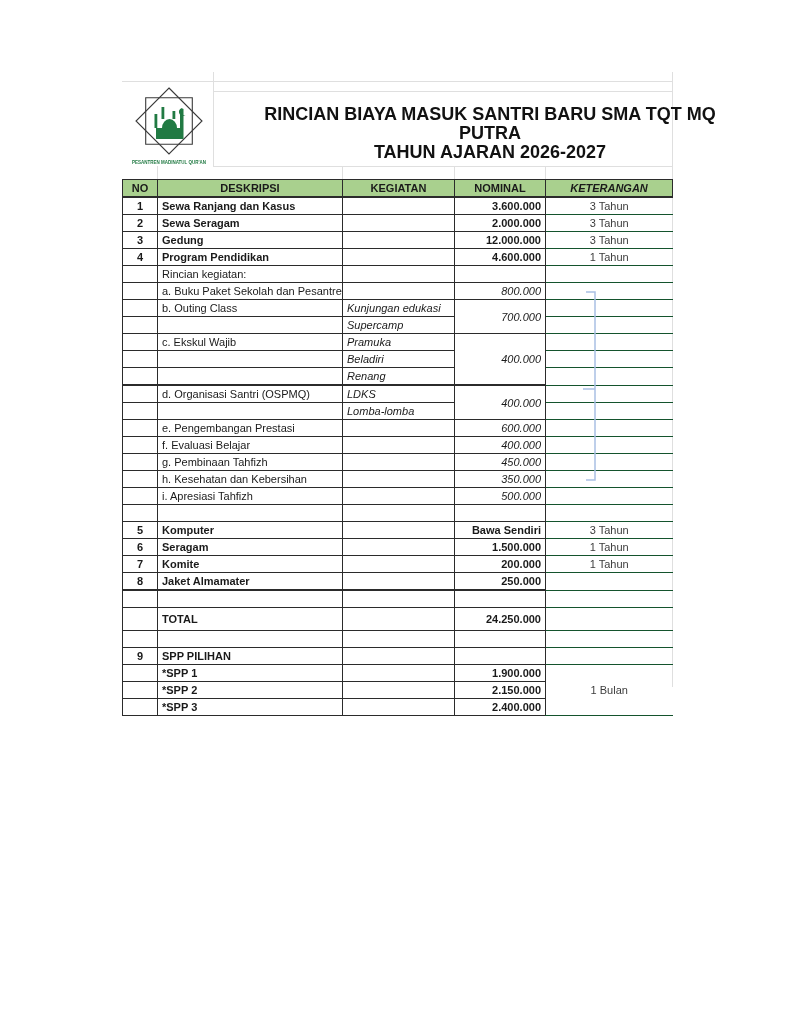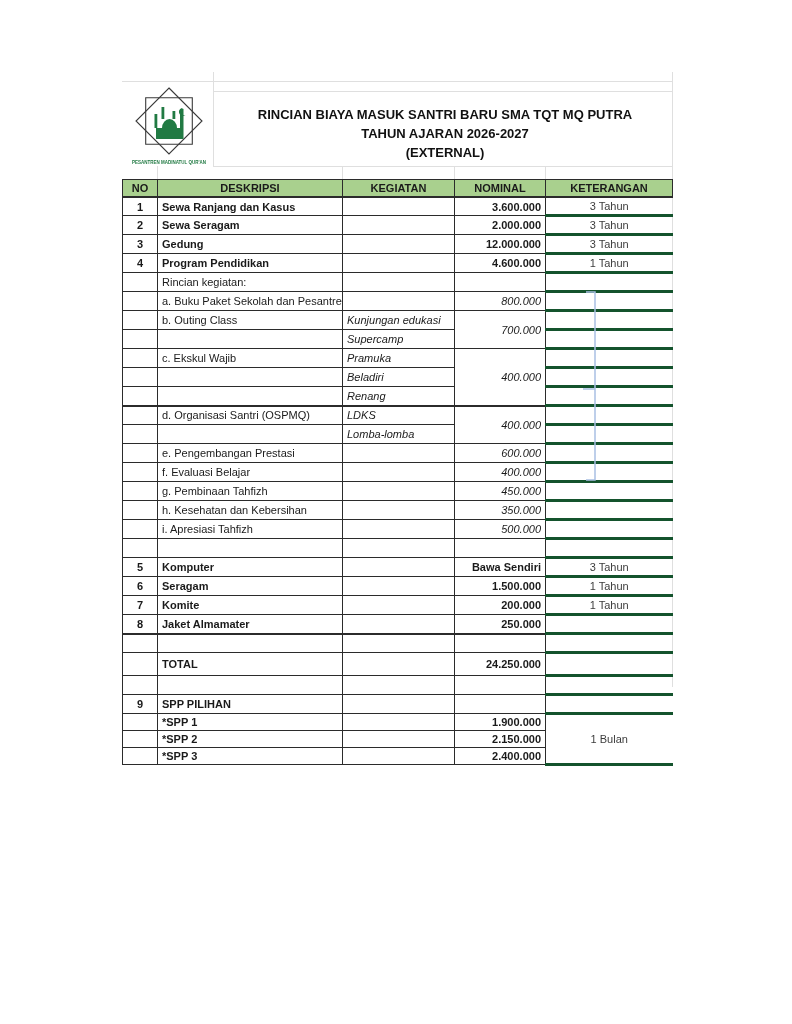--- a/index.html
+++ b/index.html
@@ -5,45 +5,45 @@
   html,body{margin:0;padding:0;background:#fff;}
   .page{
     position:relative;width:792px;height:1024px;background:#ffffff;
     font-family:"Liberation Sans",sans-serif;overflow:hidden;color:#1a1a1a;
   }
   
   .gl{position:absolute;background:#dfdfdf;}
   
   .title-block{
     position:absolute;left:213px;top:96px;width:464px;text-align:center;
-    font-weight:bold;font-size:13px;line-height:19px;color:#111;padding-top:9px;
+    font-weight:bold;font-size:18px;line-height:19px;color:#111;padding-top:9px;padding-left:45px;
   }
   
   table.fee{
     position:absolute;left:122px;top:179px;width:550px;
     border-collapse:collapse;table-layout:fixed;
   }
   table.fee td{
     padding:0 4px;font-size:11px;height:16px;vertical-align:middle;
     overflow:hidden;white-space:nowrap;
   }
   td.b{border:1px solid #2b2b2b;}
   thead td{
     background:#a9d08e;font-weight:bold;text-align:center;
     border:1px solid #2b2b2b;border-bottom-width:2px;height:28px;
   }
   td.no{text-align:center;font-weight:bold;}
   td.bold{font-weight:bold;}
   td.it{font-style:italic;}
   td.right{text-align:right;}
   td.ket{
-    border:none;border-bottom:3px solid #14532d;text-align:center;
+    border:none;border-bottom:1px solid #14532d;text-align:center;
     color:#3d3d3d;padding-right:46px;
   }
-  thead td.keth{padding-right:4px;}
+  thead td.keth{padding-right:4px;font-style:italic;}
   td.thickb{border-bottom:2px solid #2b2b2b;}
   td.total-val{font-weight:bold;font-size:15px;text-align:right;margin-left:12px;}
   .bracket{position:absolute;left:582px;top:290px;}
   .logo{position:absolute;left:128px;top:84px;}
 </style>
 </head>
 <body>
 
 <div class="page">
 
@@ -70,21 +70,20 @@
       <rect x="33.5" y="23" width="2.8" height="12"></rect>
       <rect x="44.5" y="27" width="2.8" height="8"></rect>
       <path d="M55.5,24 a4,4 0 1 0 2,7 a3.2,3.2 0 1 1 -2,-7 z"></path>
     </g>
     <text x="41" y="80" font-size="5.2" font-weight="bold" fill="#217a43" text-anchor="middle" textLength="74" lengthAdjust="spacingAndGlyphs">PESANTREN MADINATUL QUR'AN</text>
   </svg>
 
   <div class="title-block">
     <div>RINCIAN BIAYA MASUK SANTRI BARU SMA TQT MQ PUTRA</div>
     <div>TAHUN AJARAN 2026-2027</div>
-    <div>(EXTERNAL)</div>
   </div>
 
   <table class="fee">
     <colgroup>
       <col style="width:35px">
         <col style="width:185px">
         <col style="width:112px">
       <col style="width:91px">
         <col style="width:127px">
     </colgroup>

